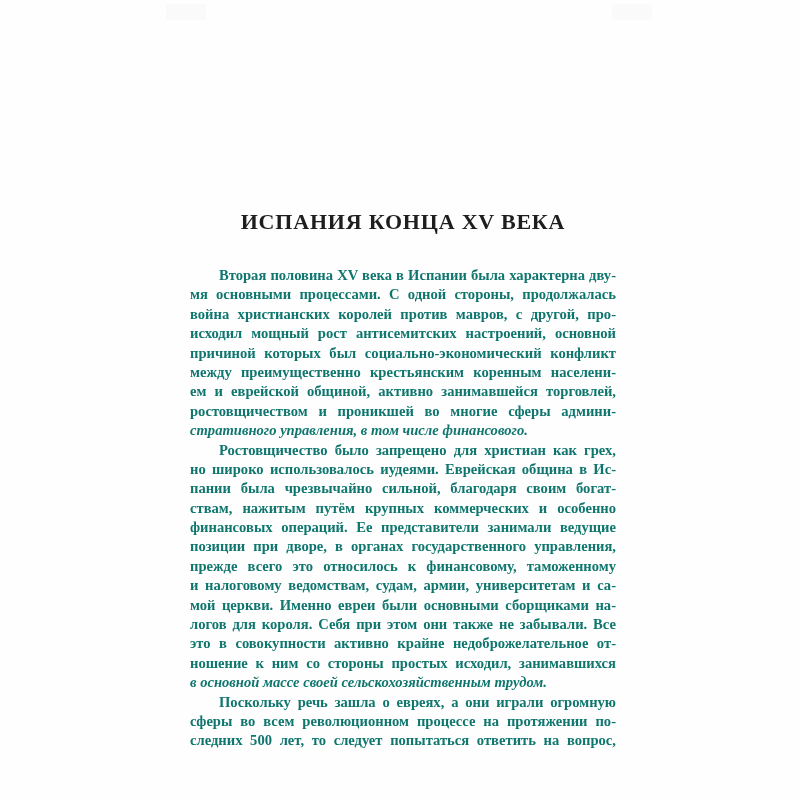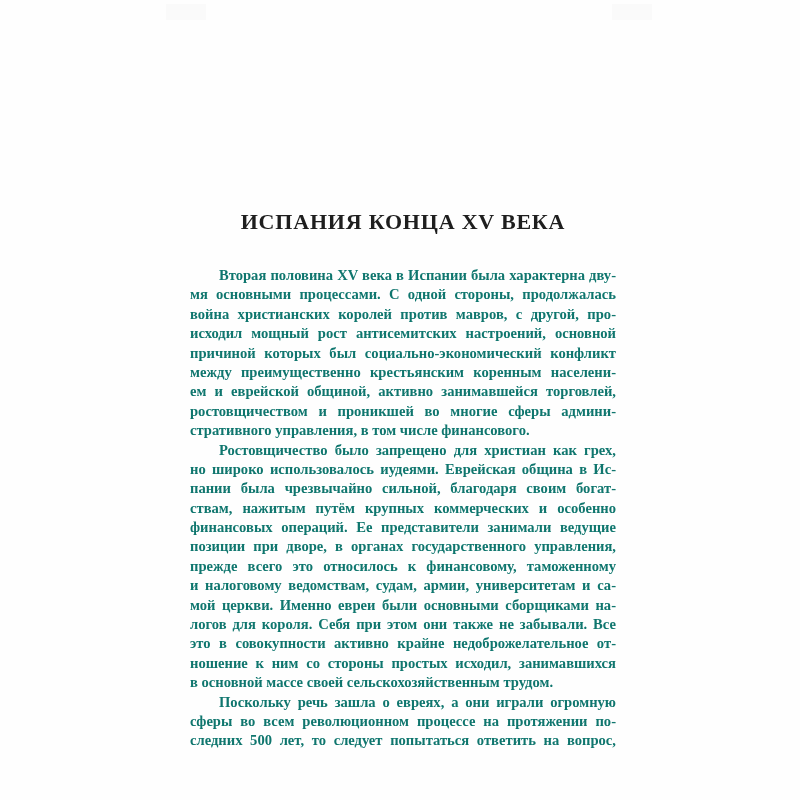--- a/index.html
+++ b/index.html
@@ -52,20 +52,21 @@
     height: 19.4px;
     overflow: visible;
     white-space: normal;
   }
   .text-line.indent {
     padding-left: 29px;
   }
   .text-line.no-justify {
     text-align: left;
     text-align-last: left;
+    font-style: italic;
   }
   
   .scan-artifact {
     position: absolute;
     background: #fafafa;
   }
   .artifact-left  { left: 166px; top: 4px;  width: 40px; height: 16px; }
   .artifact-right { left: 612px; top: 4px;  width: 40px; height: 16px; }
 </style>
 </head>

